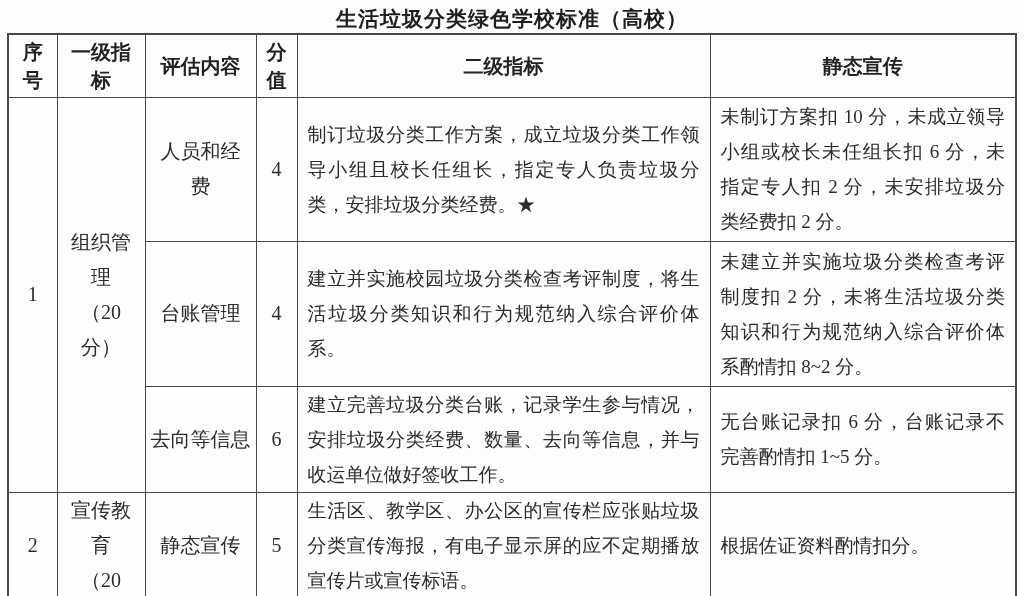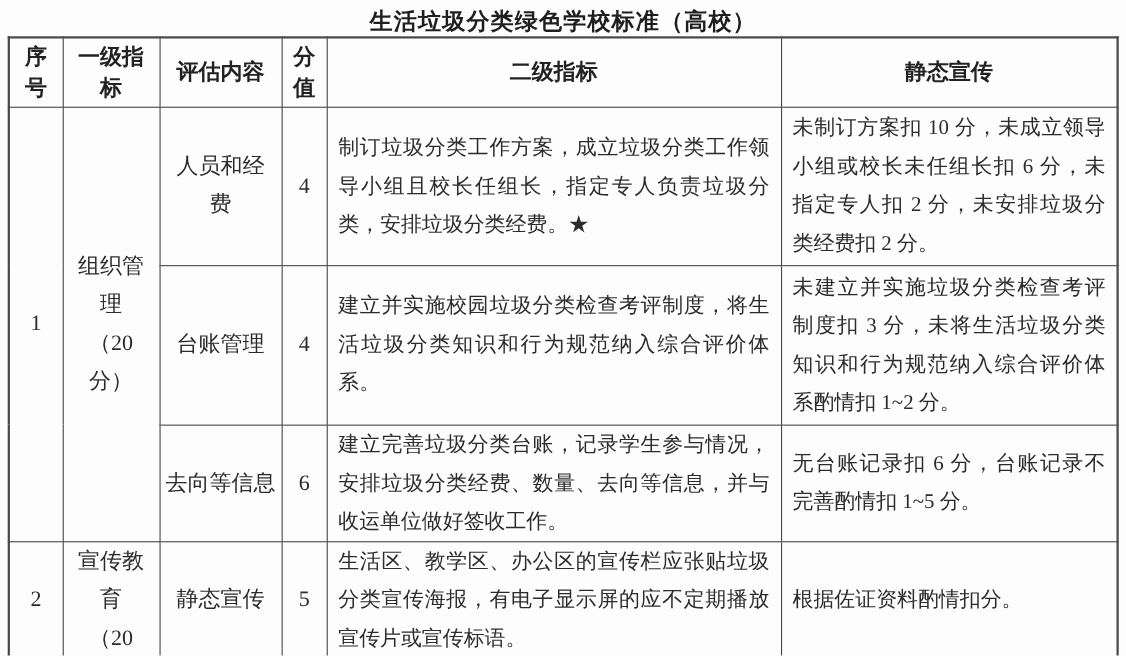--- a/index.html
+++ b/index.html
@@ -106,21 +106,21 @@
         <td class="c">人员和经
 费</td>
         <td class="c">4</td>
         <td class="t">制订垃圾分类工作方案，成立垃圾分类工作领导小组且校长任组长，指定专人负责垃圾分类，安排垃圾分类经费。★</td>
         <td class="t">未制订方案扣 10 分，未成立领导小组或校长未任组长扣 6 分，未指定专人扣 2 分，未安排垃圾分类经费扣 2 分。</td>
       </tr>
       <tr class="r1b">
         <td class="c">台账管理</td>
         <td class="c">4</td>
         <td class="t">建立并实施校园垃圾分类检查考评制度，将生活垃圾分类知识和行为规范纳入综合评价体系。</td>
-        <td class="t">未建立并实施垃圾分类检查考评制度扣 3 分，未将生活垃圾分类知识和行为规范纳入综合评价体系酌情扣 1~2 分。</td>
+        <td class="t">未建立并实施垃圾分类检查考评制度扣 2 分，未将生活垃圾分类知识和行为规范纳入综合评价体系酌情扣 8~2 分。</td>
       </tr>
       <tr class="r1c">
         <td class="c">去向等信息</td>
         <td class="c">6</td>
         <td class="t">建立完善垃圾分类台账，记录学生参与情况，安排垃圾分类经费、数量、去向等信息，并与收运单位做好签收工作。</td>
         <td class="t">无台账记录扣 6 分，台账记录不完善酌情扣 1~5 分。</td>
       </tr>
       <tr class="r2a">
         <td class="c">2</td>
         <td class="c">宣传教

